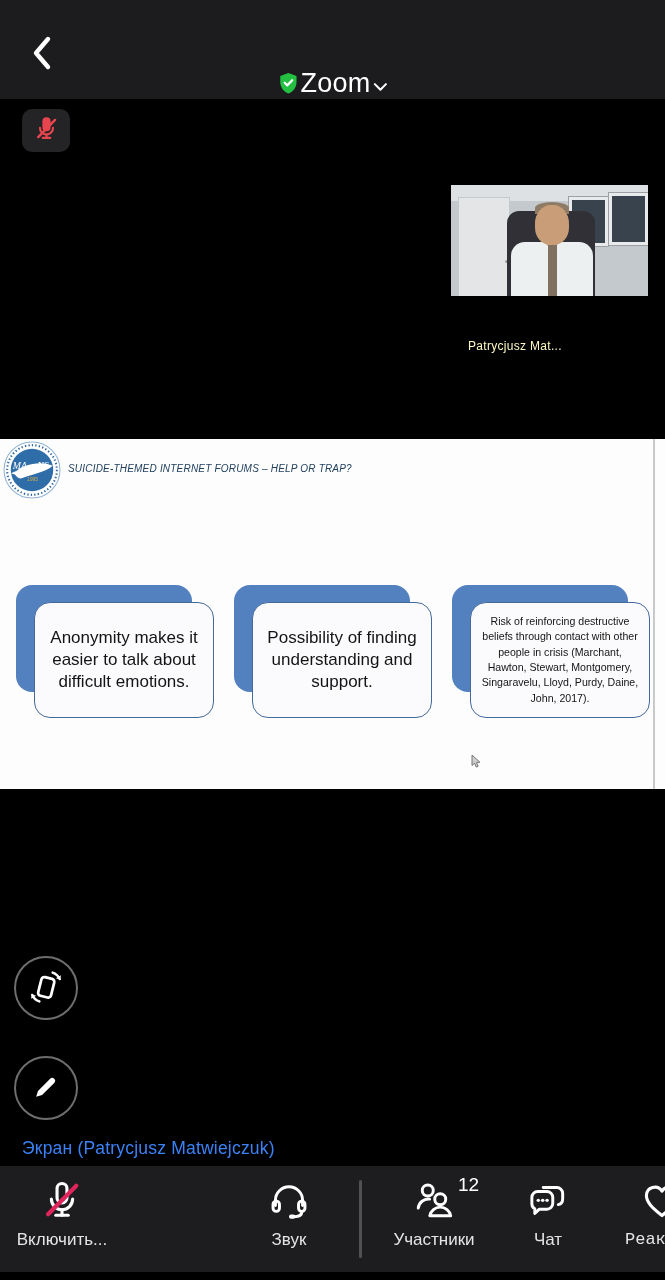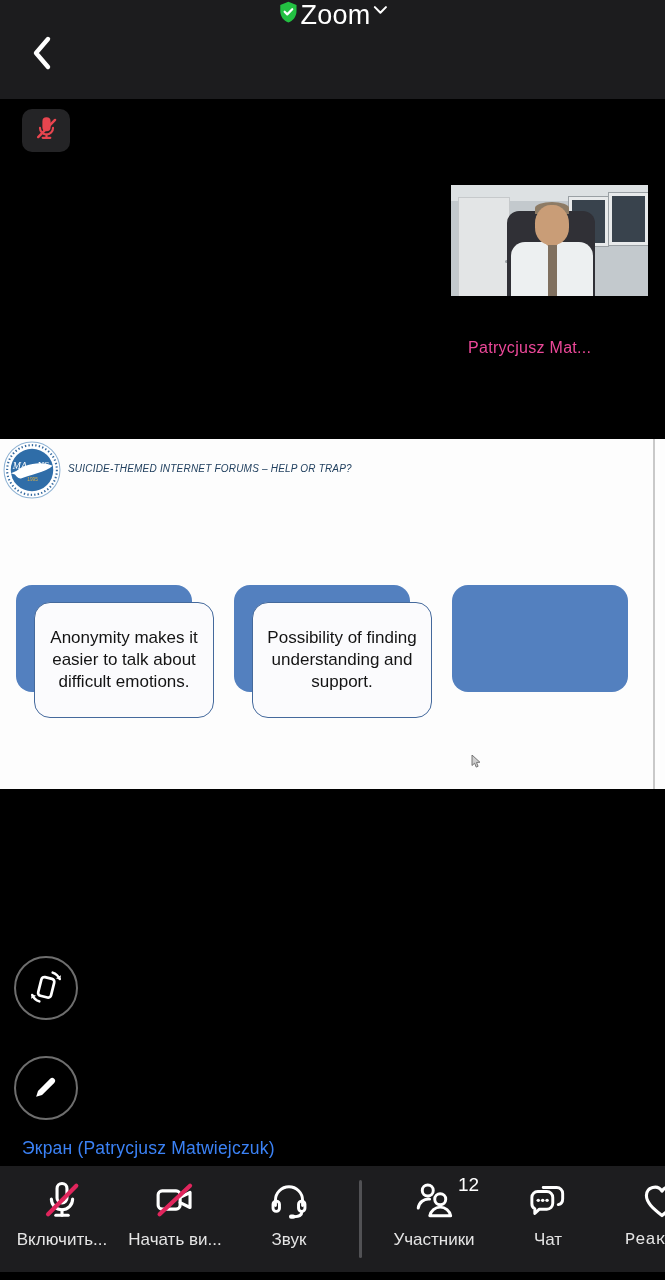--- a/index.html
+++ b/index.html
@@ -2,21 +2,21 @@
 <html><head>
 <meta charset="utf-8">
 <style>
   html,body{margin:0;padding:0;background:#000;}
   .phone{position:relative;width:665px;height:1280px;background:#000;overflow:hidden;
          font-family:"Liberation Sans",sans-serif;-webkit-font-smoothing:antialiased;}
 
   
   .header{position:absolute;left:0;top:0;width:665px;height:99px;background:#1c1c1e;}
   .back-btn{position:absolute;left:20px;top:32px;width:44px;height:44px;display:flex;align-items:center;justify-content:center;background:none;border:none;padding:0;}
-  .hdr-center{position:absolute;left:50%;top:0;height:99px;transform:translateX(-50%);display:flex;align-items:flex-start;background:none;border:none;padding:0;}
+  .hdr-center{position:absolute;left:50%;top:0;height:99px;transform:translateX(-50%);display:flex;align-items:flex-end;background:none;border:none;padding:0;}
   .hdr-title{color:#fff;font-size:27px;font-weight:500;letter-spacing:.3px;}
   .leave-btn{position:absolute;right:20px;top:37px;width:118px;height:44px;border:none;border-radius:13px;
              background:#DD2447;color:#fff;font-size:23px;font-weight:700;font-family:inherit;
              display:flex;align-items:center;justify-content:center;}
 
   
   .mic-chip{position:absolute;left:22px;top:109px;width:48px;height:43px;background:#242426;border-radius:10px;
             display:flex;align-items:center;justify-content:center;}
 
   
@@ -26,21 +26,21 @@
   .vt-handle{position:absolute;left:46px;top:62px;width:5px;height:3px;background:#9aa0a4;border-radius:2px;}
   .vt-frame{position:absolute;background:#39434d;border:3px solid #e8eaeb;box-shadow:0 0 0 1px #9aa0a4;}
   .vt-frame.f1{left:118px;top:12px;width:33px;height:43px;}
   .vt-frame.f2{left:158px;top:8px;width:33px;height:46px;}
   .vt-chair{position:absolute;left:56px;top:26px;width:88px;height:85px;background:#303036;border-radius:12px 12px 0 0;}
   .vt-head{position:absolute;left:84px;top:20px;width:34px;height:40px;background:#c99d77;border-radius:46% 46% 44% 44%;}
   .vt-hair{position:absolute;left:84px;top:17px;width:34px;height:12px;background:#8d7b65;border-radius:50% 50% 0 0;}
   .vt-body{position:absolute;left:60px;top:57px;width:82px;height:54px;background:#edf0f1;border-radius:14px 14px 0 0;}
   .vt-tie{position:absolute;left:97px;top:60px;width:9px;height:51px;background:#80705f;}
   .vt-collar{position:absolute;left:91px;top:55px;width:20px;height:10px;background:#c99d77;clip-path:polygon(0 0,100% 0,50% 100%);}
-  .tile-name{position:absolute;left:468px;top:339px;color:#ec4899;font-size:16px;letter-spacing:.3px;}
+  .tile-name{position:absolute;left:468px;top:339px;color:#fef9c3;font-size:12px;letter-spacing:.3px;}
 
   
   .slide{position:absolute;left:0;top:439px;width:665px;height:350px;background:#fdfdfd;}
   .slide-edge{position:absolute;left:653px;top:0;width:2px;height:350px;background:#c9c9c9;}
   .slide-title{position:absolute;left:68px;top:24px;font-size:10px;color:#21405f;letter-spacing:.2px;font-style:italic;}
   .logo{position:absolute;left:3px;top:2px;width:58px;height:58px;}
   .co-back{position:absolute;top:146px;width:176px;height:107px;border-radius:16px;background:#5380bf;}
   .co-front{position:absolute;top:163px;width:180px;height:116px;border-radius:16px;background:#fbfbfd;
             border:1.6px solid #44699c;box-sizing:border-box;display:flex;align-items:center;justify-content:center;
             text-align:center;padding:6px 10px;}
@@ -144,20 +144,23 @@
 
     <div class="co-back b1"></div>
     <div class="co-back b2"></div>
     <div class="co-back b3"></div>
     <div class="co-front c1">
       <span class="txt">Anonymity makes it easier to talk about difficult emotions.</span>
     </div>
     <div class="co-front c2">
       <span class="txt">Possibility of finding understanding and support.</span>
     </div>
+    <div class="co-front c3">
+      <span class="txt small">Risk of reinforcing destructive beliefs through contact with other people in crisis (Marchant, Hawton, Stewart, Montgomery, Singaravelu, Lloyd, Purdy, Daine,  John,  2017).</span>
+    </div>
 
     <span class="slide-cursor">
       <svg width="11" height="14" viewBox="0 0 11 14">
           <path d="M1 0 v10.5 l2.6 -2.3 1.6 3.9 1.9 -.8 -1.6 -3.8 3.4 -.3 z" fill="#cfcfcf" stroke="#6a6a6a" stroke-width="0.9"></path>
         </svg>
     </span>
     <div class="slide-edge"></div>
   </div>
 
   <button class="float-btn fb-rotate">
@@ -193,32 +196,20 @@
             <path d="M6.2 11.5 a5.8 5.8 0 0 0 11.6 0"></path>
             <line x1="12" y1="17.3" x2="12" y2="20.3"></line>
             <line x1="8.6" y1="20.3" x2="15.4" y2="20.3"></line>
           </g>
           <line x1="4.4" y1="19.8" x2="19.8" y2="4.2" stroke="#E0255C" stroke-width="2.3" stroke-linecap="round"></line>
         </svg>
       </span>
       <span class="tb-label">Включить...</span>
     </button>
 
-    <button class="tb-item ti-video">
-      <span>
-        <svg width="44" height="44" viewBox="0 0 24 24">
-          <g fill="none" stroke="#fff" stroke-width="1.7" stroke-linejoin="round" stroke-linecap="round">
-            <rect x="2.8" y="7" width="12" height="10" rx="2.2"></rect>
-            <path d="M14.8 10.6 L20.2 7.9 V16.1 L14.8 13.4"></path>
-          </g>
-          <line x1="3.6" y1="19.8" x2="20.2" y2="4.2" stroke="#E0255C" stroke-width="2.3" stroke-linecap="round"></line>
-        </svg>
-      </span>
-      <span class="tb-label">Начать ви...</span>
-    </button>
 
     <button class="tb-item ti-audio">
       <span>
         <svg width="44" height="44" viewBox="0 0 24 24">
           <g fill="none" stroke="#fff" stroke-width="1.6" stroke-linecap="round" stroke-linejoin="round">
             <path d="M4.6 15 v-2.8 a7.4 7.4 0 0 1 14.8 0 V15"></path>
             <rect x="3.3" y="12.6" width="3.5" height="5.6" rx="1.7"></rect>
             <rect x="17.2" y="12.6" width="3.5" height="5.6" rx="1.7"></rect>
             <path d="M19 18.4 c0 2.2 -2.6 2.7 -4.3 2.7"></path>
             <rect x="12" y="19.9" width="3.4" height="2.3" rx="1.1" fill="#fff" stroke="none"></rect>

